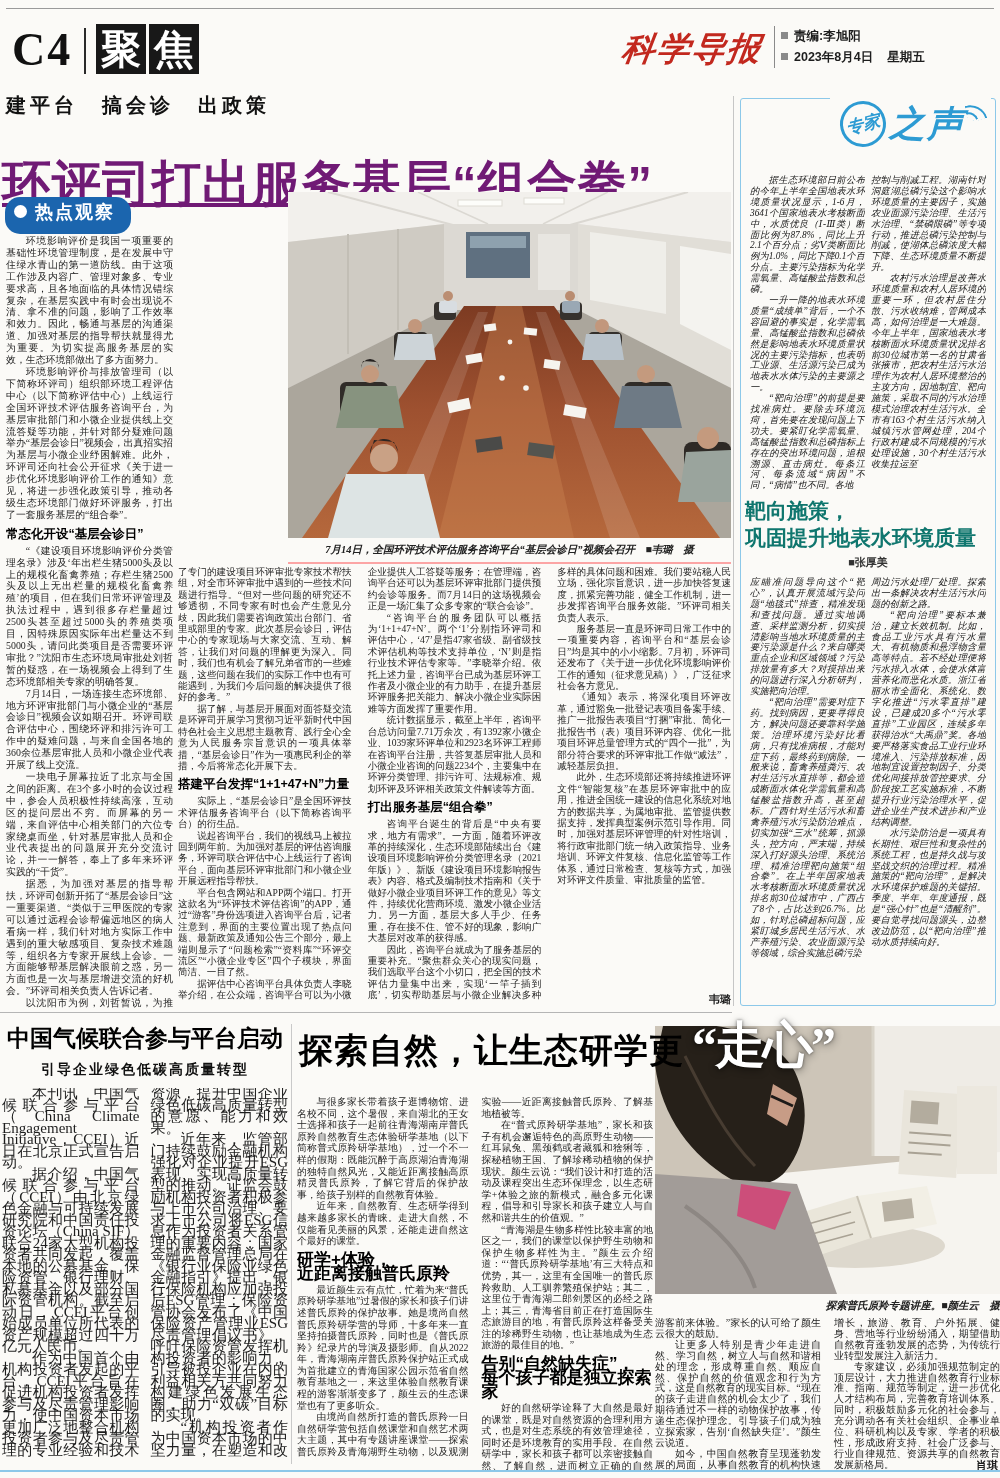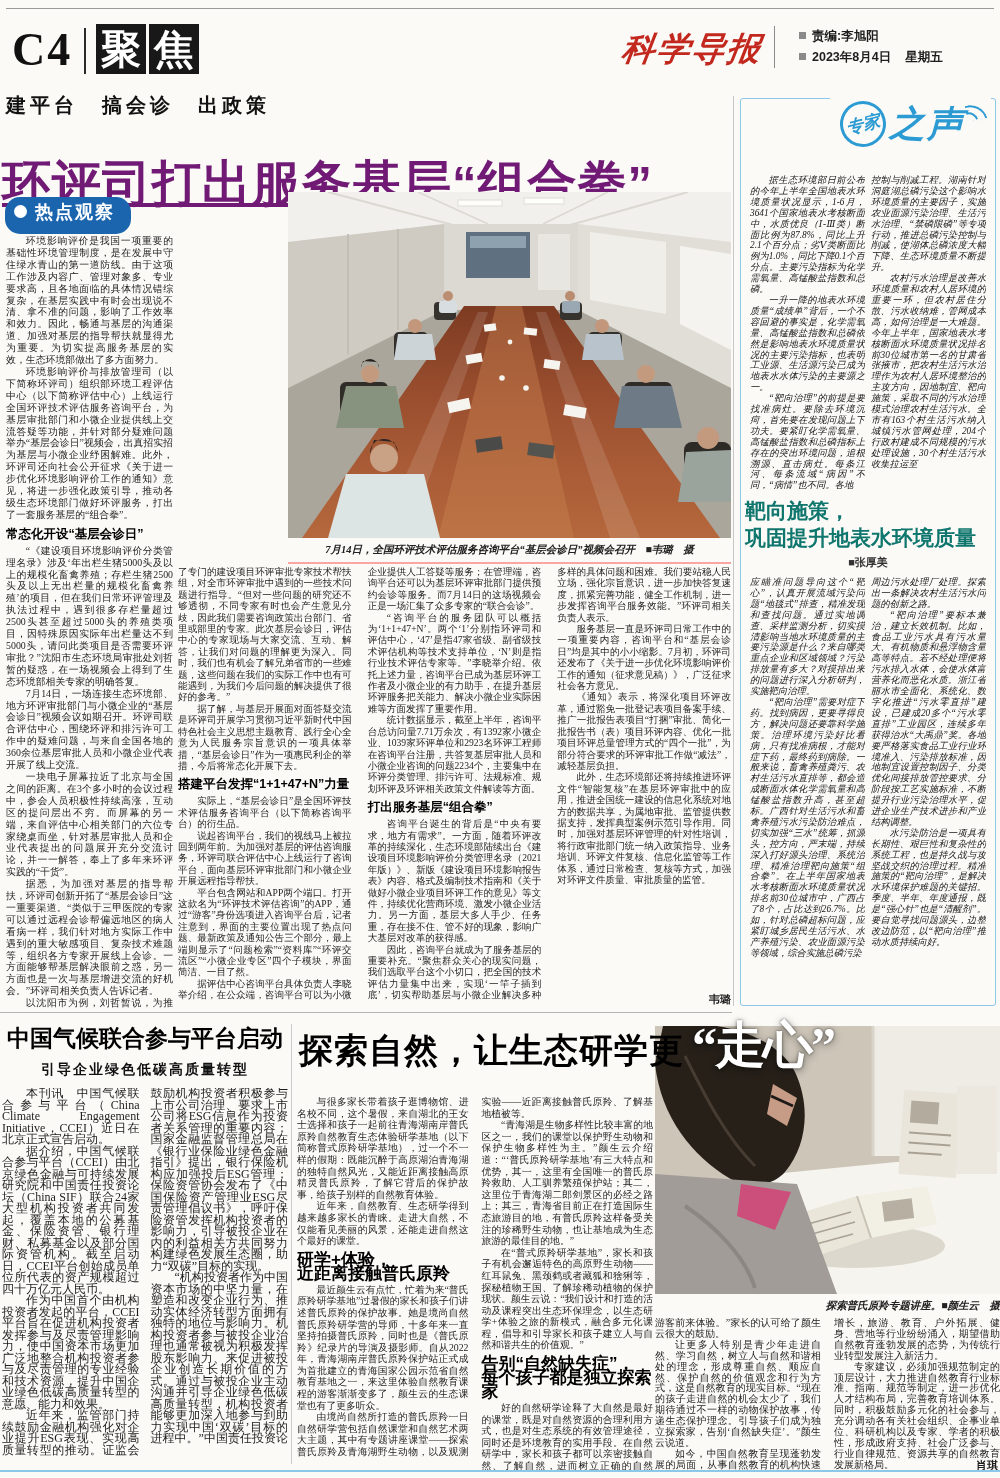--- a/index.html
+++ b/index.html
@@ -7,21 +7,21 @@
         font-family:"Liberation Serif","DejaVu Serif",serif;color:#1d1d1d;}
   
   .top-rule{position:absolute;top:8px;left:6px;right:6px;height:1px;background:#9a9a9a;}
   .pagenum{position:absolute;left:12px;top:22px;font:bold 46px/56px "Liberation Serif",serif;letter-spacing:2px;color:#111;}
   .head-divider{position:absolute;left:84px;top:28px;width:2px;height:46px;background:#2a2a2a;}
   .focus{position:absolute;left:96px;top:24px;display:flex;gap:3px;}
   .fbox{width:50px;height:50px;background:#181818;color:#fff;text-align:center;
         font:bold 40px/50px "Liberation Sans","DejaVu Sans",sans-serif;}
   .masthead{position:absolute;right:238px;top:28px;font:bold italic 33px/42px "DejaVu Serif",serif;
             color:#c2281e;letter-spacing:2px;transform:skewX(-8deg);}
-  .issue-info{position:absolute;right:4px;top:26px;width:222px;border-left:1px solid #8a8a8a;padding-left:24px;
+  .issue-info{position:absolute;right:4px;top:26px;width:222px;border-left:1px solid #8a8a8a;padding-left:6px;
               font-family:"Liberation Sans","DejaVu Sans",sans-serif;box-sizing:border-box;}
   .issue-row{font-weight:bold;font-size:12.5px;line-height:21px;white-space:nowrap;}
   .sq{display:inline-block;width:7px;height:7px;background:#8a8a8a;margin-right:6px;vertical-align:1px;}
   .weekday{margin-left:14px;}
   
   .kicker{position:absolute;top:92px;left:6px;font:bold 20px/26px "Liberation Sans","DejaVu Sans",sans-serif;letter-spacing:4px;color:#111;}
   .headline{position:absolute;top:120px;left:2px;width:728px;font:900 49px/60px "Liberation Sans","DejaVu Sans",sans-serif;
             letter-spacing:1px;color:#701a75;white-space:nowrap;text-decoration:underline;}
   .badge{position:absolute;top:197px;left:5px;height:29px;background:#1b65ae;border-radius:15px;color:#fff;
          display:flex;align-items:center;padding:0 16px 8px 9px;}
@@ -64,21 +64,21 @@
   .ebl{position:absolute;top:478px;left:9px;width:115px;height:420px;overflow:hidden;}
   .ebr{position:absolute;top:478px;right:9px;width:115px;height:420px;overflow:hidden;}
   
   .section-divider{position:absolute;top:1012px;left:0;width:732px;height:1px;background:#b5b5b5;}
   .bottom-rule{position:absolute;top:1470px;left:0;right:0;height:2px;background:#8cc8e9;}
   .vrule2{position:absolute;left:291px;top:1024px;width:1px;height:440px;background:#c9c9c9;}
   .climate{position:absolute;left:2px;top:1022px;width:286px;height:448px;}
   .climate-title{margin:0;text-align:center;font:900 23px/32px "Liberation Sans","DejaVu Sans",sans-serif;color:#000;white-space:nowrap;}
   .climate-sub{margin-top:5px;text-align:center;font:bold 14px/20px "Liberation Sans","DejaVu Sans",sans-serif;letter-spacing:2px;color:#111;}
   .climate-body{margin-top:9px;height:372px;overflow:hidden;column-count:2;column-gap:11px;column-fill:auto;
-                font-size:12px;line-height:11.5px;}
+                font-size:15px;line-height:11.5px;}
   .nature{position:absolute;left:297px;top:1020px;width:703px;height:452px;}
   .nature-title{position:absolute;left:2px;top:2px;margin:0;z-index:3;white-space:nowrap;
                 font:900 34px/46px "Liberation Serif","DejaVu Serif",serif;color:#000;letter-spacing:1px;}
   .nature-title .accent{font-size:50px;color:#fff;margin-left:8px;letter-spacing:-2px;
                         text-shadow:0 0 3px rgba(0,0,0,.55),0 2px 8px rgba(0,0,0,.45);}
   .photo2{position:absolute;right:0;top:6px;width:345px;height:268px;overflow:hidden;background:#cfc8bc;}
   .photo2 svg{display:block;width:100%;height:100%;}
   .caption2{position:absolute;right:0;top:278px;width:345px;text-align:right;
             font:italic bold 10.5px/16px "Liberation Serif",serif;color:#222;}
   .block-a{position:absolute;left:0;top:76px;width:356px;height:376px;overflow:hidden;
@@ -313,22 +313,22 @@
       </svg>
     </div>
     <div class="caption2">探索普氏原羚专题讲座。■颜生云　摄</div>
     <div class="block-a flowbox">
         <p>与很多家长带着孩子逛博物馆、进名校不同，这个暑假，来自湖北的王女士选择和孩子一起前往青海湖南岸普氏原羚自然教育生态体验研学基地（以下简称普式原羚研学基地），过一个不一样的假期：既能沉醉于高原湖泊青海湖的独特自然风光，又能近距离接触高原精灵普氏原羚，了解它背后的保护故事，给孩子别样的自然教育体验。</p>
         <p>近年来，自然教育、生态研学得到越来越多家长的青睐。走进大自然，不仅能看见美丽的风景，还能走进自然这个最好的课堂。</p>
         <h3>研学+体验，
 近距离接触普氏原羚</h3>
         <p>最近颜生云有点忙，忙着为来“普氏原羚研学基地”过暑假的家长和孩子们讲述普氏原羚的保护故事。她是境尚自然普氏原羚研学营的导师，十多年来一直坚持拍摄普氏原羚，同时也是《普氏原羚》纪录片的导演及摄影师。自从2022年，青海湖南岸普氏原羚保护站正式成为首批建立的青海国家公园示范省自然教育基地之一，来这里体验自然教育课程的游客渐渐变多了，颜生云的生态课堂也有了更多听众。</p>
         <p>由境尚自然所打造的普氏原羚一日自然研学营包括自然课堂和自然艺术两大主题，其中有专题讲座课堂——探索普氏原羚及青海湖野生动物，以及观测实验——近距离接触普氏原羚、了解基地植被等。</p>
+        <p>在“普式原羚研学基地”，家长和孩子有机会邂逅特色的高原野生动物——红耳鼠兔、黑颈鹤或者藏狐和猞猁等，探秘植物王国、了解珍稀动植物的保护现状。颜生云说：“我们设计和打造的活动及课程突出生态环保理念，以生态研学+体验之旅的新模式，融合多元化课程，倡导和引导家长和孩子建立人与自然和谐共生的价值观。”</p>
         <p>“青海湖是生物多样性比较丰富的地区之一，我们的课堂以保护野生动物和保护生物多样性为主。”颜生云介绍道：“‘普氏原羚研学基地’有三大特点和优势，其一，这里有全国唯一的普氏原羚救助、人工驯养繁殖保护站；其二，这里位于青海湖二郎剑景区的必经之路上；其三，青海省目前正在打造国际生态旅游目的地，有普氏原羚这样备受关注的珍稀野生动物，也让基地成为生态旅游的最佳目的地。”</p>
-        <p>在“普式原羚研学基地”，家长和孩子有机会邂逅特色的高原野生动物——红耳鼠兔、黑颈鹤或者藏狐和猞猁等，探秘植物王国、了解珍稀动植物的保护现状。颜生云说：“我们设计和打造的活动及课程突出生态环保理念，以生态研学+体验之旅的新模式，融合多元化课程，倡导和引导家长和孩子建立人与自然和谐共生的价值观。”</p>
         <h3>告别“自然缺失症”，
 每个孩子都是独立探索家</h3>
         <p>好的自然研学诠释了大自然是最好的课堂，既是对自然资源的合理利用方式，也是对生态系统的有效管理途径，同时还是环境教育的实用手段。在自然研学中，家长和孩子都可以亲密接触自然、了解自然，进而树立正确的自然观。“经常有家长告诉我，听完普氏原羚的保护故事收获满满，基地也渐渐吸引了海内外的</p>
       </div>
     <div class="block-b flowbox">
         <p class="cont">游客前来体验。”家长的认可给了颜生云很大的鼓励。</p>
         <p>让更多人特别是青少年走进自然、学习自然，树立人与自然和谐相处的理念，形成尊重自然、顺应自然、保护自然的价值观念和行为方式，这是自然教育的现实目标。“现在的孩子走进自然的机会太少了，我们期待通过不一样的动物保护故事，传递生态保护理念。引导孩子们成为独立探索家，告别‘自然缺失症’。”颜生云说道。</p>
         <p>如今，中国自然教育呈现蓬勃发展的局面，从事自然教育的机构快速增长，旅游、教育、户外拓展、健身、营地等行业纷纷涌入，期望借助自然教育蓬勃发展的态势，为传统行业转型发展注入新活力。</p>
         <p>专家建议，必须加强规范制定的顶层设计，大力推进自然教育行业标准、指南、规范等制定，进一步优化人才结构布局，完善教育培训体系。同时，积极鼓励多元化的社会参与，充分调动各有关社会组织、企事业单位、科研机构以及专家、学者的积极性，形成政府支持、社会广泛参与、行业自律规范、资源共享的自然教育发展新格局。</p>
       </div>

